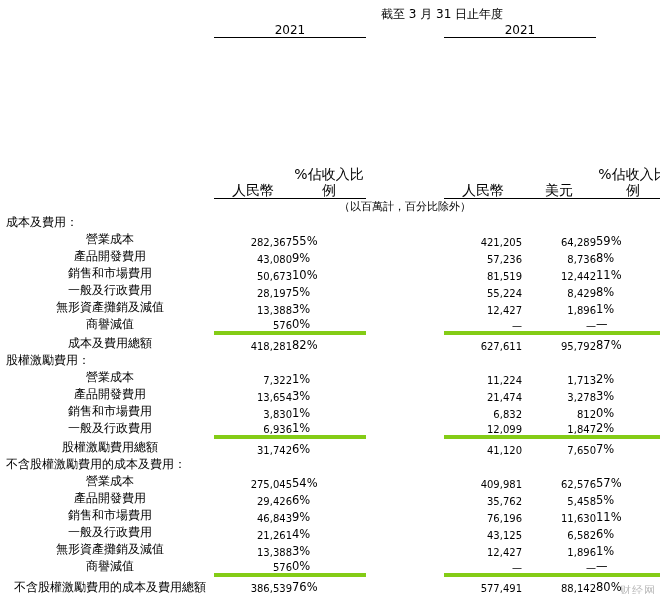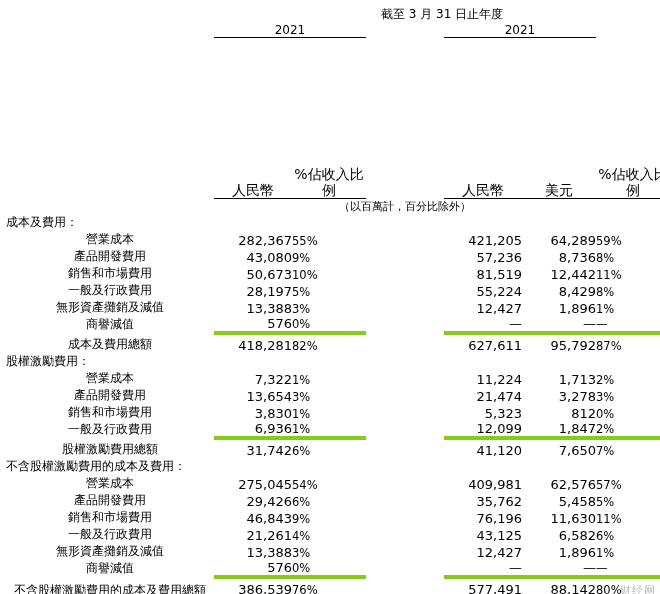--- a/index.html
+++ b/index.html
@@ -72,21 +72,21 @@
   }
   .sec {
     font-weight: bold;
     font-size: 12px;
     padding-top: 7px;
     padding-bottom: 2px;
     text-align: left;
   }
   .num {
     text-align: right;
-    font-size: 13px;
+    font-size: 10px;
     padding: 2px 2px 2px 0;
     white-space: nowrap;
   }
   .pct {
     font-size: 11.5px;
     padding: 2px 14px 2px 0;
     white-space: nowrap;
   }
   .pcty {
     text-align: right;
@@ -247,21 +247,21 @@
           <td class="num">21,474</td>
           <td class="num">3,278</td>
           <td class="pct">3%</td>
           <td class="pcty">0%</td>
         </tr>
         <tr>
           <td class="rowlabel">銷售和市場費用</td>
           <td class="num">3,830</td>
           <td class="pct">1%</td>
           <td></td>
-          <td class="num">5,323</td>
+          <td class="num">6,832</td>
           <td class="num">812</td>
           <td class="pct">0%</td>
           <td class="pcty">(1)%</td>
         </tr>
         <tr>
           <td class="rowlabel">一般及行政費用</td>
           <td class="num">6,936</td>
           <td class="pct">1%</td>
           <td></td>
           <td class="num">12,099</td>

